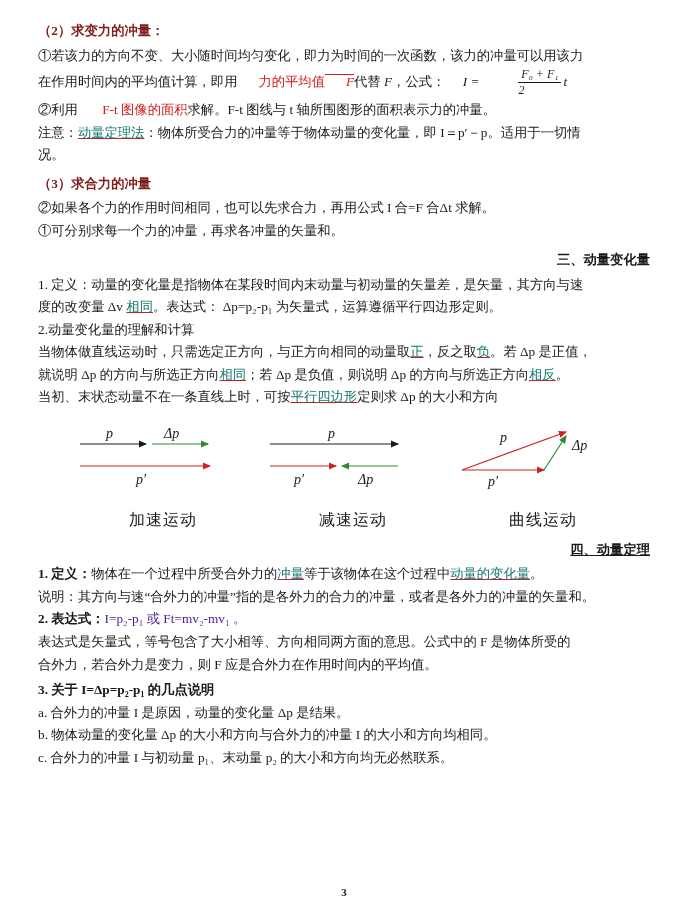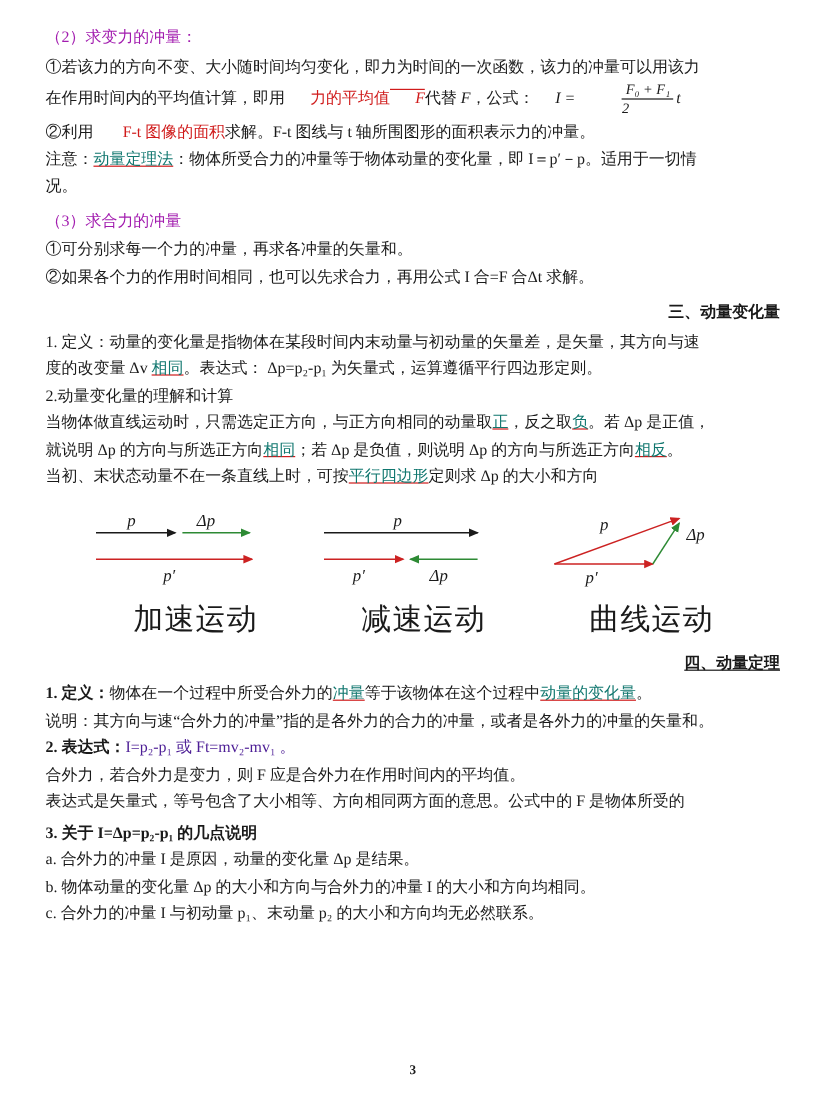--- a/index.html
+++ b/index.html
@@ -37,22 +37,22 @@
   }
   .ul-red {
     color: #0f766e;
     text-decoration: underline;
     text-decoration-color: #d01b1b;
   }
   .bold {
     font-weight: bold;
   }
   .heading-red {
-    color: #a21caf;
-    font-weight: normal;
+    color: #7f1d1d;
+    font-weight: bold;
     margin-top: 2px;
     margin-bottom: 3px;
   }
   .section-h {
     font-weight: bold;
     margin-top: 8px;
     margin-bottom: 3px;
     text-align: right;
   }
   .line {
@@ -106,23 +106,23 @@
   }
   .diag {
     width: 190px;
     position: relative;
   }
   .diag svg {
     display: block;
   }
   .diag-label {
     text-align: center;
-    font-size: 25px;
+    font-size: 16px;
     font-family: "Liberation Sans", sans-serif;
-    margin-top: 2px;
+    margin-top: 13px;
     letter-spacing: 1px;
   }
   .pagenum {
     position: absolute;
     bottom: 16px;
     left: 0;
     width: 688px;
     text-align: center;
     font-size: 11px;
     font-weight: bold;
@@ -150,22 +150,22 @@
   <p class="line">
     <span>②利用 </span><span class="red">F-t 图像的面积</span><span>求解。F-t 图线与 t 轴所围图形的面积表示力的冲量。</span>
   </p>
 
   <p class="line">
     <span>注意：</span><span class="ul-red">动量定理法</span><span>：物体所受合力的冲量等于物体动量的变化量，即 I＝p′－p。适用于一切情</span>
   </p>
   <p class="line">况。</p>
 
   <p class="heading-red" style="margin-top:7px;">（3）求合力的冲量</p>
+  <p class="line">②如果各个力的作用时间相同，也可以先求合力，再用公式 I 合=F 合Δt 求解。</p>
   <p class="line">①可分别求每一个力的冲量，再求各冲量的矢量和。</p>
-  <p class="line">②如果各个力的作用时间相同，也可以先求合力，再用公式 I 合=F 合Δt 求解。</p>
 
   <p class="section-h">三、动量变化量</p>
   <p class="line">1. 定义：动量的变化量是指物体在某段时间内末动量与初动量的矢量差，是矢量，其方向与速</p>
   <p class="line">
     <span>度的改变量 Δv </span><span class="ul-red">相同</span><span>。表达式：  Δp=p₂-p₁ 为矢量式，运算遵循平行四边形定则。</span>
   </p>
   <p class="line">2.动量变化量的理解和计算</p>
   <p class="line">
     <span>当物体做直线运动时，只需选定正方向，与正方向相同的动量取</span><span class="ul-red">正</span><span>，反之取</span><span class="ul-red">负</span><span>。若 Δp 是正值，</span>
   </p>
@@ -237,21 +237,21 @@
   </div>
 
   <p class="section-h" style="margin-top:6px;text-decoration:underline;">四、动量定理</p>
   <p class="line">
     <span class="bold">1. 定义：</span><span>物体在一个过程中所受合外力的</span><span class="ul-red">冲量</span><span>等于该物体在这个过程中</span><span class="ul-red">动量的变化量</span><span>。</span>
   </p>
   <p class="line">说明：其方向与速“合外力的冲量”指的是各外力的合力的冲量，或者是各外力的冲量的矢量和。</p>
   <p class="line">
     <span class="bold">2. 表达式：</span><span class="red-b">I=p₂-p₁ 或 Ft=mv₂-mv₁ 。</span>
   </p>
+  <p class="line">表达式是矢量式，等号包含了大小相等、方向相同两方面的意思。公式中的 F 是物体所受的</p>
   <p class="line">合外力，若合外力是变力，则 F 应是合外力在作用时间内的平均值。</p>
-  <p class="line">表达式是矢量式，等号包含了大小相等、方向相同两方面的意思。公式中的 F 是物体所受的</p>
   <p class="line bold" style="margin-top:4px;">3. 关于 I=Δp=p₂-p₁ 的几点说明</p>
   <p class="line">a. 合外力的冲量 I 是原因，动量的变化量 Δp 是结果。</p>
   <p class="line">b. 物体动量的变化量 Δp 的大小和方向与合外力的冲量 I 的大小和方向均相同。</p>
   <p class="line">c. 合外力的冲量 I 与初动量 p₁、末动量 p₂ 的大小和方向均无必然联系。</p>
 
   <div class="pagenum">3</div>
 </div>
 
 </body></html>

